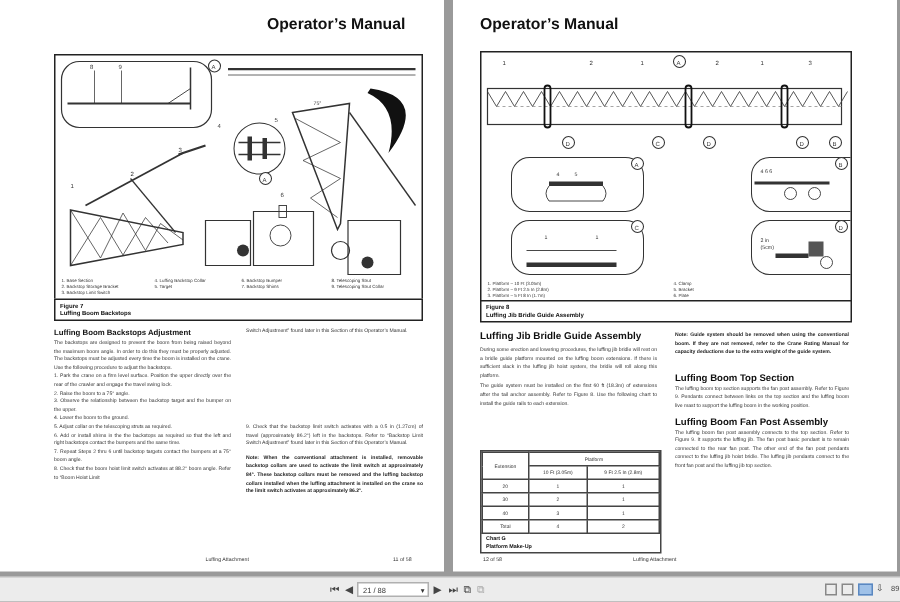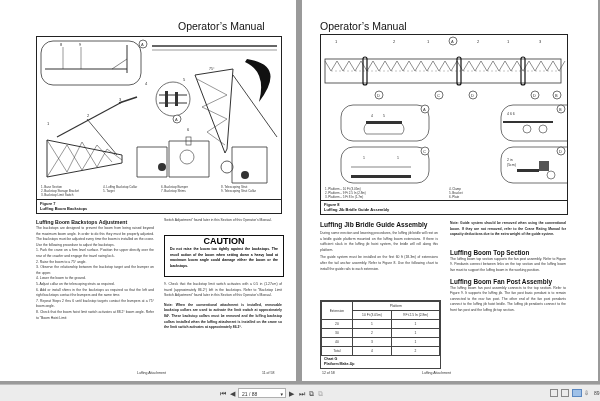--- a/index.html
+++ b/index.html
@@ -1,21 +1,21 @@
 <!DOCTYPE html>
 <html><head>
 <meta charset="utf-8">
 <style>
   html,body{margin:0;padding:0;}
   body{width:600px;height:401px;overflow:hidden;background:#8c8c8c;font-family:"Liberation Sans",sans-serif;position:relative;}
   .viewer{position:absolute;left:0;top:0;width:600px;height:384px;background:#9a9a9a;}
   .page{position:absolute;top:0;height:381px;background:#fff;overflow:hidden;}
   .page.left{left:0;width:296px;}
   .page.right{left:302px;width:296px;}
-  .ptitle{position:absolute;top:20px;font-size:10.5px;font-weight:normal;color:#111;}
+  .ptitle{position:absolute;top:10px;font-size:10.5px;font-weight:bold;color:#111;}
   .figbox{position:absolute;border:1px solid #222;background:#fff;}
   .figcap{position:absolute;font-size:4px;font-weight:bold;line-height:5px;color:#111;}
   .legend{position:absolute;font-size:3px;line-height:4px;color:#333;}
   .body-text{font-size:3.4px;line-height:5.6px;color:#333;text-align:justify;}
   .h2{font-weight:bold;color:#111;}
   .caution{position:absolute;border:1.2px solid #111;text-align:center;}
   .caution .ct{font-size:9px;font-weight:bold;line-height:11px;}
   .caution .cb{font-size:3.5px;font-weight:bold;line-height:5.5px;text-align:justify;padding:0 5px;}
   .footer{position:absolute;bottom:6px;font-size:3.5px;color:#333;}
   table.chart{border-collapse:collapse;font-size:3.3px;color:#333;}
@@ -114,24 +114,20 @@
       <div class="body-text">3.  Observe the relationship between the backstop target and the bumper on the upper.</div>
       <div class="body-text">4.  Lower the boom to the ground.</div>
       <div class="body-text">5.  Adjust collar on the telescoping struts as required.</div>
       <div class="body-text">6.  Add or install shims in the the backstops as required so that the left and right backstops contact the bumpers and the same time.</div>
       <div class="body-text">7.  Repeat Steps 2 thru 6 until backstop targets contact the bumpers at a 75° boom angle.</div>
       <div class="body-text">8.  Check that the boom hoist limit switch activates at 88.2° boom angle. Refer to “Boom Hoist Limit</div>
     </div>
 
     <div style="position:absolute;left:164px;top:218px;width:118px;">
       <div class="body-text">Switch Adjustment” found later in this Section of this Operator’s Manual.</div>
-    </div>
-    <div class="caution" style="left:164px;top:235px;width:118px;height:40px;">
-      <div class="ct">CAUTION</div>
-      <div class="cb">Do not raise the boom too tightly against the backstops. The recoil action of the boom when setting down a heavy load at maximum boom angle could damage either the boom or the backstops.</div>
     </div>
     <div style="position:absolute;left:164px;top:282px;width:118px;">
       <div class="body-text">9.  Check that the backstop limit switch activates with a 0.5 in (1.27cm) of travel (approximately 86.2°) left in the backstops. Refer to “Backstop Limit Switch Adjustment” found later in this Section of this Operator’s Manual.</div>
       <div class="body-text" style="font-weight:bold;color:#222;margin-top:4px;">Note:  When the conventional attachment is installed, removable backstop collars are used to activate the limit switch at approximately 84°. These backstop collars must be removed and the luffing backstop collars installed when the luffing attachment is installed on the crane so the limit switch activates at approximately 86.2°.</div>
     </div>
 
     <div class="footer" style="left:137px;">Luffing Attachment</div>
     <div class="footer" style="left:262px;">11 of 58</div>
   </div>
 

